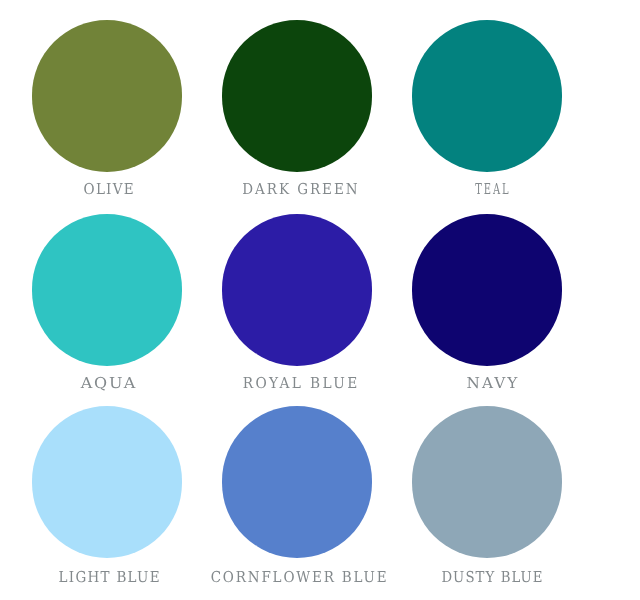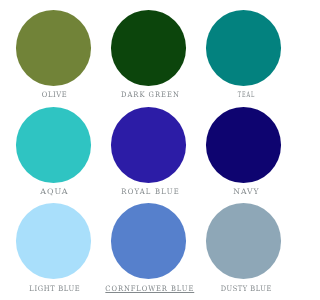--- a/index.html
+++ b/index.html
@@ -86,21 +86,21 @@
     <div class="swatch-label" style="color: rgb(131, 137, 140); letter-spacing: 0.9px; text-indent: 0.9px; left: -72.6px; transform: translateZ(0px) scaleX(1.13);">NAVY</div>
   </div>
 
   <div class="swatch-cell col-0 row-2">
     <div class="swatch-dot" style="background: rgb(169, 223, 251);"></div>
     <div class="swatch-label" style="color: rgb(131, 137, 140); letter-spacing: 0.64px; text-indent: 0.64px; left: -73.75px; transform: translateZ(0px) scaleX(1);">LIGHT BLUE</div>
   </div>
 
   <div class="swatch-cell col-1 row-2">
     <div class="swatch-dot" style="background: rgb(86, 128, 204);"></div>
-    <div class="swatch-label" style="color: rgb(131, 137, 140); letter-spacing: 0.92px; text-indent: 0.92px; left: -74.3px; transform: translateZ(0px) scaleX(1); text-decoration: underline;">CORNFLOWER BLUE</div>
+    <div class="swatch-label" style="color: rgb(131, 137, 140); letter-spacing: 0.92px; text-indent: 0.92px; left: -74.3px; transform: translateZ(0px) scaleX(1);">CORNFLOWER BLUE</div>
   </div>
 
   <div class="swatch-cell col-2 row-2">
     <div class="swatch-dot" style="background: rgb(142, 167, 183);"></div>
     <div class="swatch-label" style="color: rgb(131, 137, 140); letter-spacing: 0.55px; text-indent: 0.55px; left: -72.6px; transform: translateZ(0px) scaleX(0.984);">DUSTY BLUE</div>
   </div>
 
 </div>
 
 </body></html>

